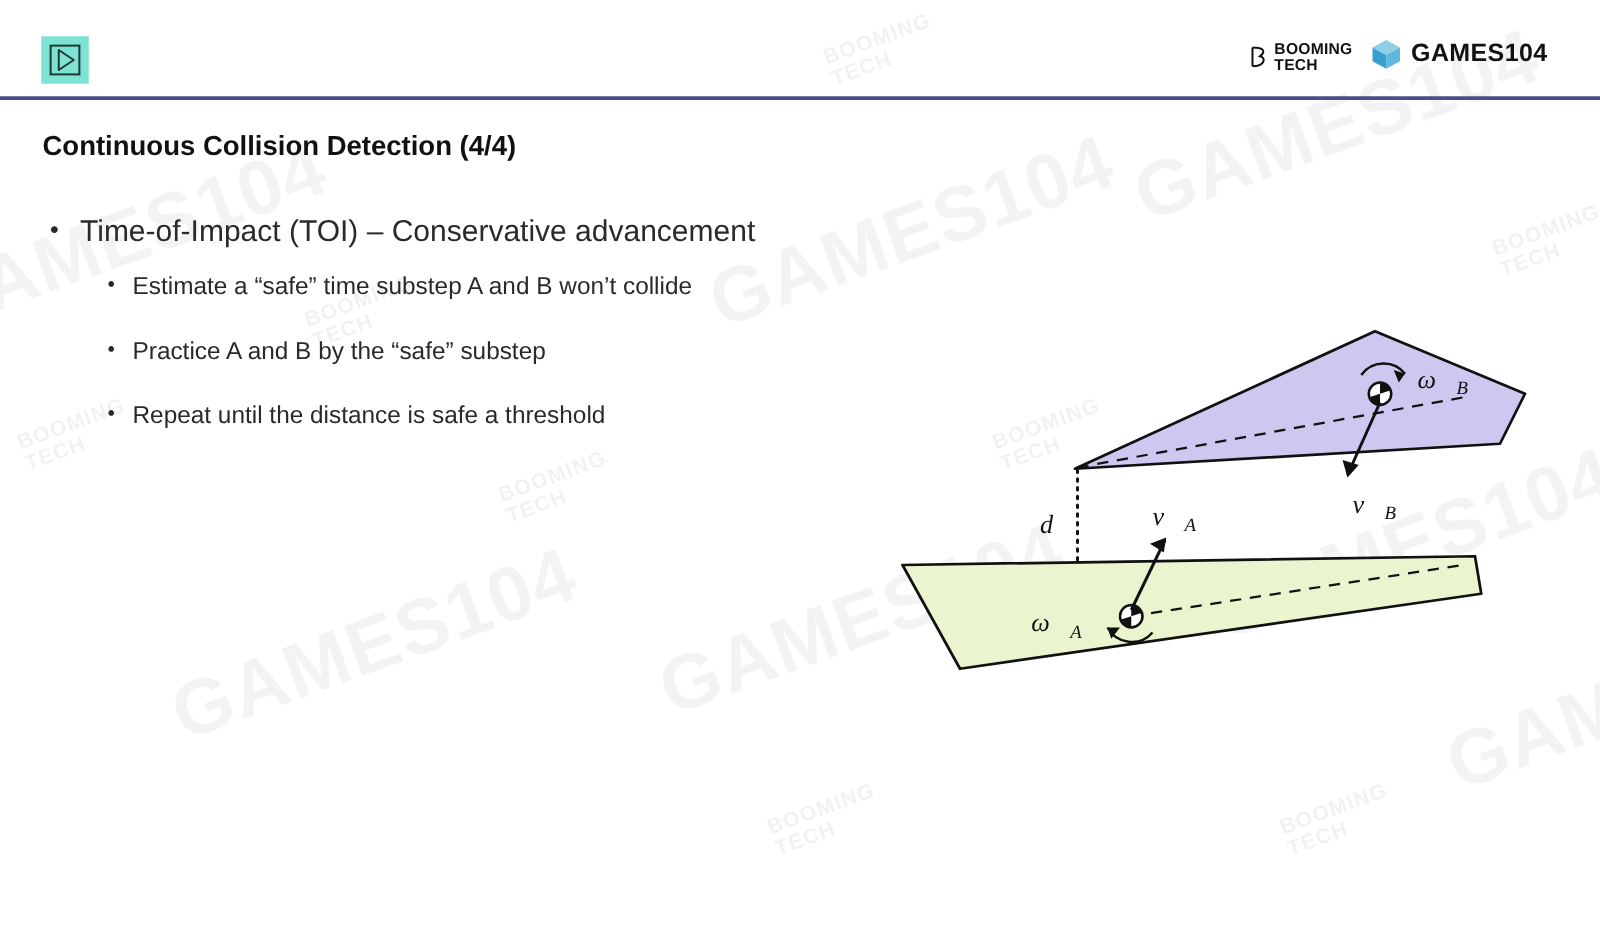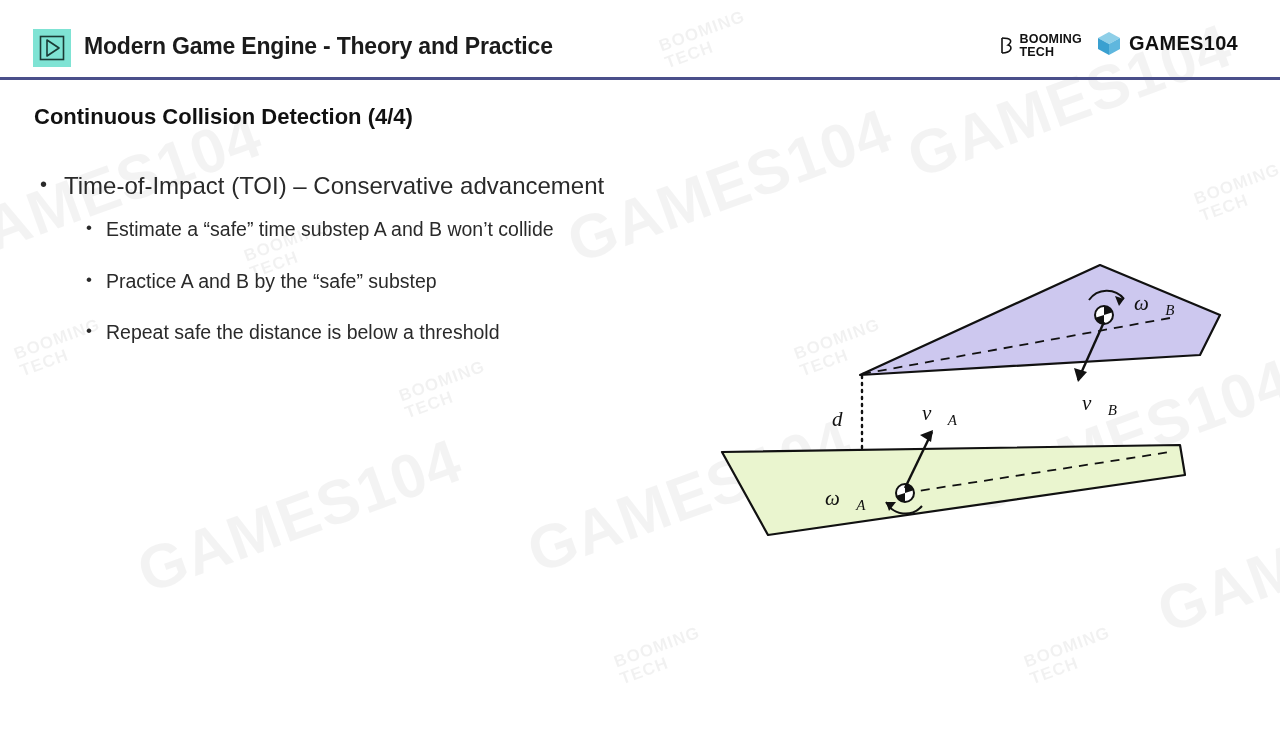--- a/index.html
+++ b/index.html
@@ -196,21 +196,20 @@
   <div class="wm wm-boom" style="left:1195px; top:175px;"><span>BOOMING</span><br><span>TECH</span></div>
 </div>
 
 <div class="header">
   <div class="logo-box">
     <svg width="26" height="26" viewBox="0 0 26 26">
       <rect x="1.5" y="1.5" width="23" height="23" fill="none" stroke="#1b3a35" stroke-width="1.6"></rect>
       <path d="M8 5 L20 13 L8 21 Z" fill="none" stroke="#1b3a35" stroke-width="1.6" stroke-linejoin="round"></path>
     </svg>
   </div>
-  <div class="header-title">Modern Game Engine - Theory and Practice</div>
 
   <div class="booming-logo">
     <svg width="15" height="17" viewBox="0 0 15 17">
       <path d="M2 1 L2 16" stroke="#111" stroke-width="1.6" fill="none"></path>
       <path d="M2 1 C11 1, 13 4, 8 8 C13 9, 12 16, 2 16" stroke="#111" stroke-width="1.6" fill="none"></path>
     </svg>
     <div class="booming-text">
       <span>BOOMING</span><br>
       <span>TECH</span>
     </div>
@@ -239,21 +238,21 @@
     <div class="bullet-l2">
       <span class="dot">•</span>
       <span class="txt">Estimate a “safe” time substep A and B won’t collide</span>
     </div>
     <div class="bullet-l2">
       <span class="dot">•</span>
       <span class="txt">Practice A and B by the “safe” substep</span>
     </div>
     <div class="bullet-l2">
       <span class="dot">•</span>
-      <span class="txt">Repeat safe the distance is below a threshold</span>
+      <span class="txt">Repeat until the distance is safe a threshold</span>
     </div>
   </div>
 </div>
 
 <div class="figure">
   <svg width="560" height="340" viewBox="0 0 560 340">
 
     <polygon points="160,145 400,35 520,85 500,125" fill="#cdc8ef" stroke="#111111" stroke-width="2.2" stroke-linejoin="round"></polygon>
 
     <line x1="162" y1="144" x2="470" y2="88" stroke="#111111" stroke-width="1.8" stroke-dasharray="9,7"></line>

